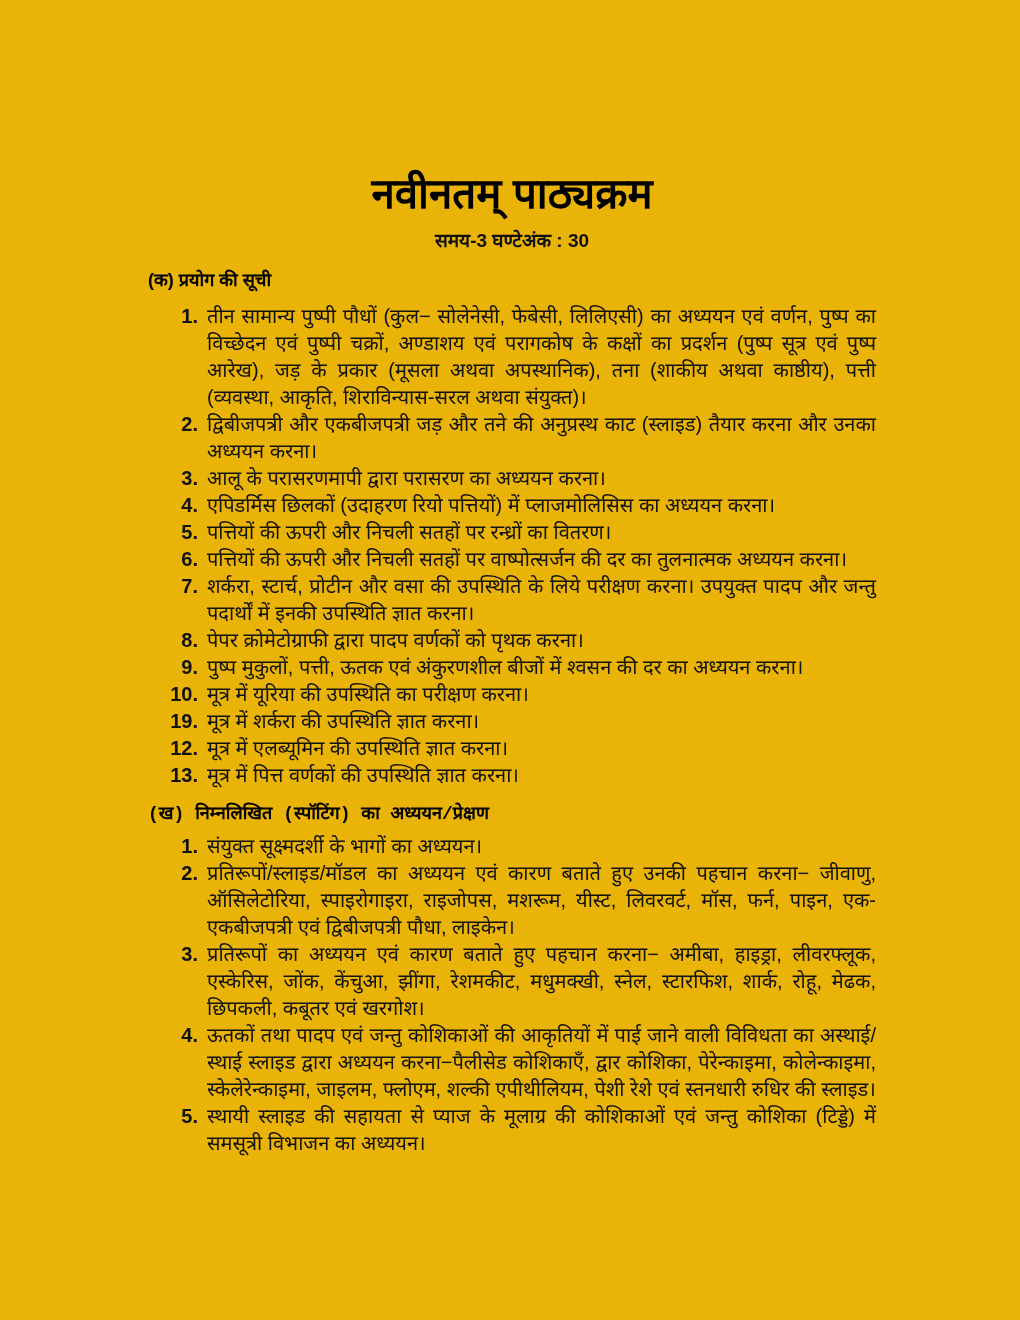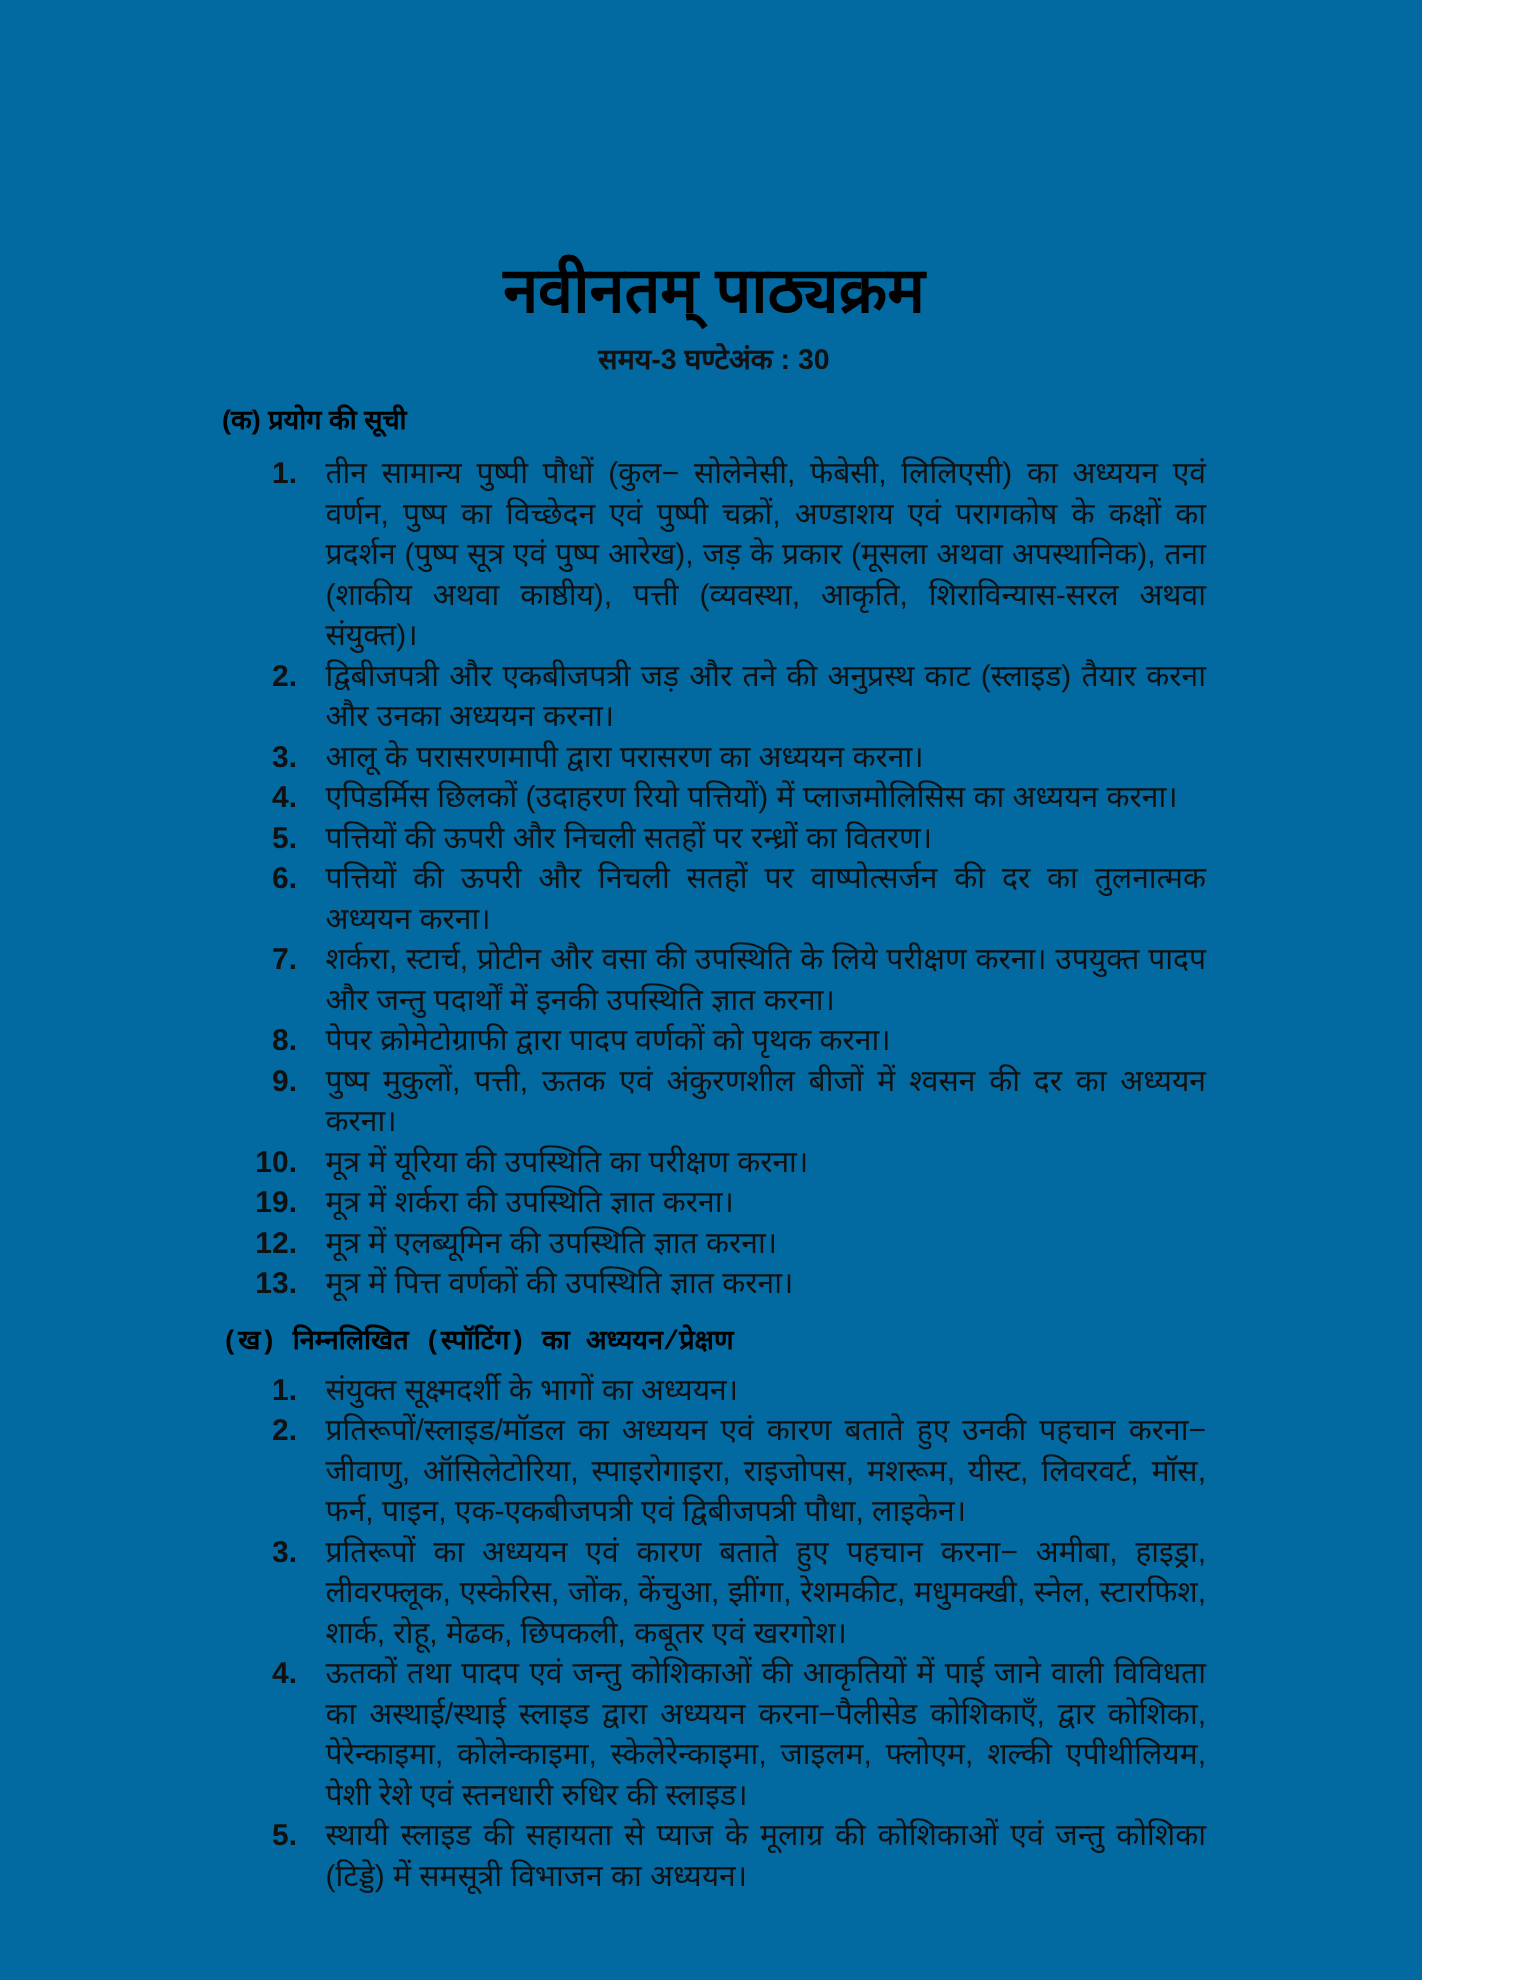--- a/index.html
+++ b/index.html
@@ -9,24 +9,24 @@
   }
   body {
     width: 1020px;
     height: 1320px;
     font-family: "Liberation Sans", "DejaVu Sans", sans-serif;
     color: #111111;
     overflow: hidden;
   }
   .page {
     box-sizing: border-box;
-    width: 948px;
+    width: 1020px;
     height: 1320px;
     padding: 170px 144px 0 148px;
-    background: #0369a1;
+    background: #eab308;
   }
   .doc-title {
     margin: 0;
     font-size: 42px;
     line-height: 48px;
     font-weight: bold;
     text-align: center;
     color: #000000;
   }
   .meta-row {
@@ -61,21 +61,21 @@
   .item-num {
     width: 50px;
     min-width: 50px;
     text-align: right;
     font-weight: bold;
     font-size: 20px;
     line-height: 27px;
   }
   .item-text {
     flex: 1;
-    margin-left: 19px;
+    margin-left: 9px;
     font-size: 20px;
     line-height: 27px;
     text-align: justify;
   }
 </style>
 </head>
 <body>
 
 <div class="page">
 

